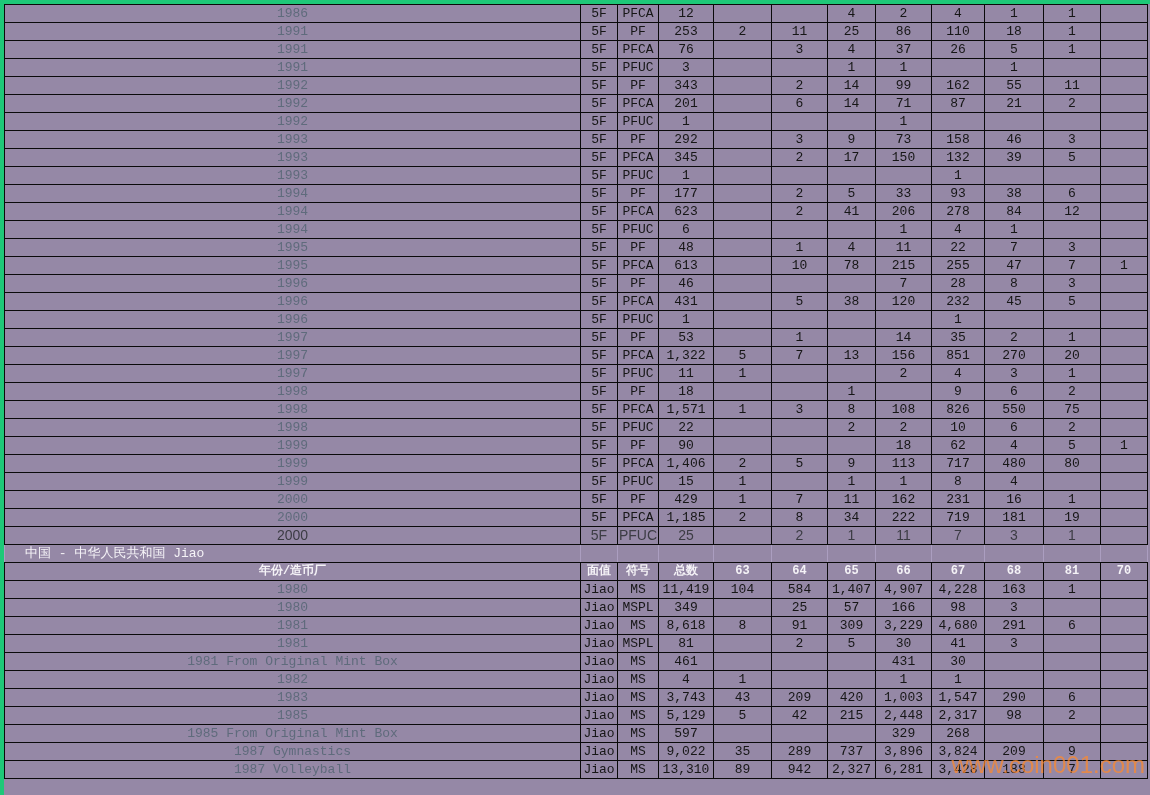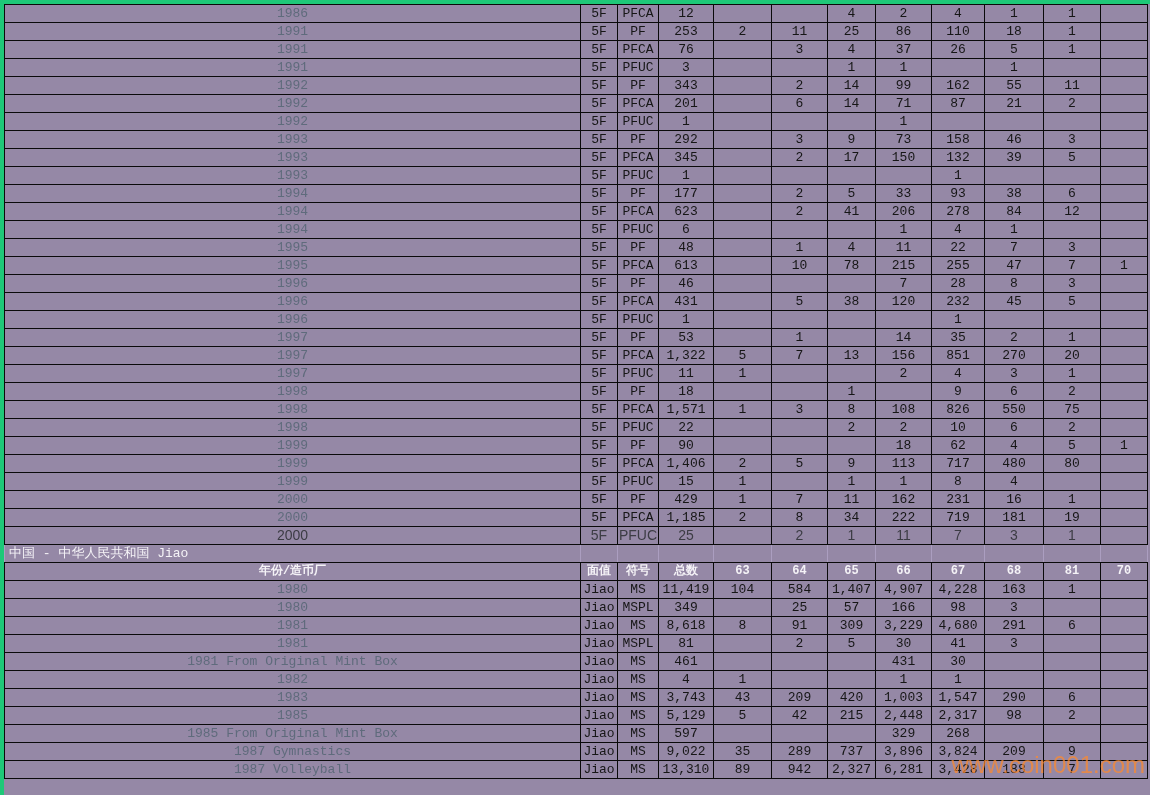--- a/index.html
+++ b/index.html
@@ -32,21 +32,21 @@
     overflow:hidden;
   }
   td.year{color:#5f6b7c;}
   tr.alt-font td{font-family:"Liberation Sans","DejaVu Sans",sans-serif;color:#3c3c44;font-size:14px;}
 
   tr.section-row td{
     border-style:solid;border-width:1px;
     border-color:#0a0a0a #ab9ec0 #0a0a0a #ab9ec0;
   }
   tr.section-row td.title{
-    text-align:left;padding-left:4px;
+    text-align:left;padding-left:20px;
     color:#f5f3f7;font-size:13px;
   }
   tr.header-row td{
     color:#f5f3f7;font-weight:bold;font-size:12px;
   }
 
   .watermark{
     position:absolute;
     top:751px;right:5px;
     font-family:"Liberation Sans","DejaVu Sans",sans-serif;

